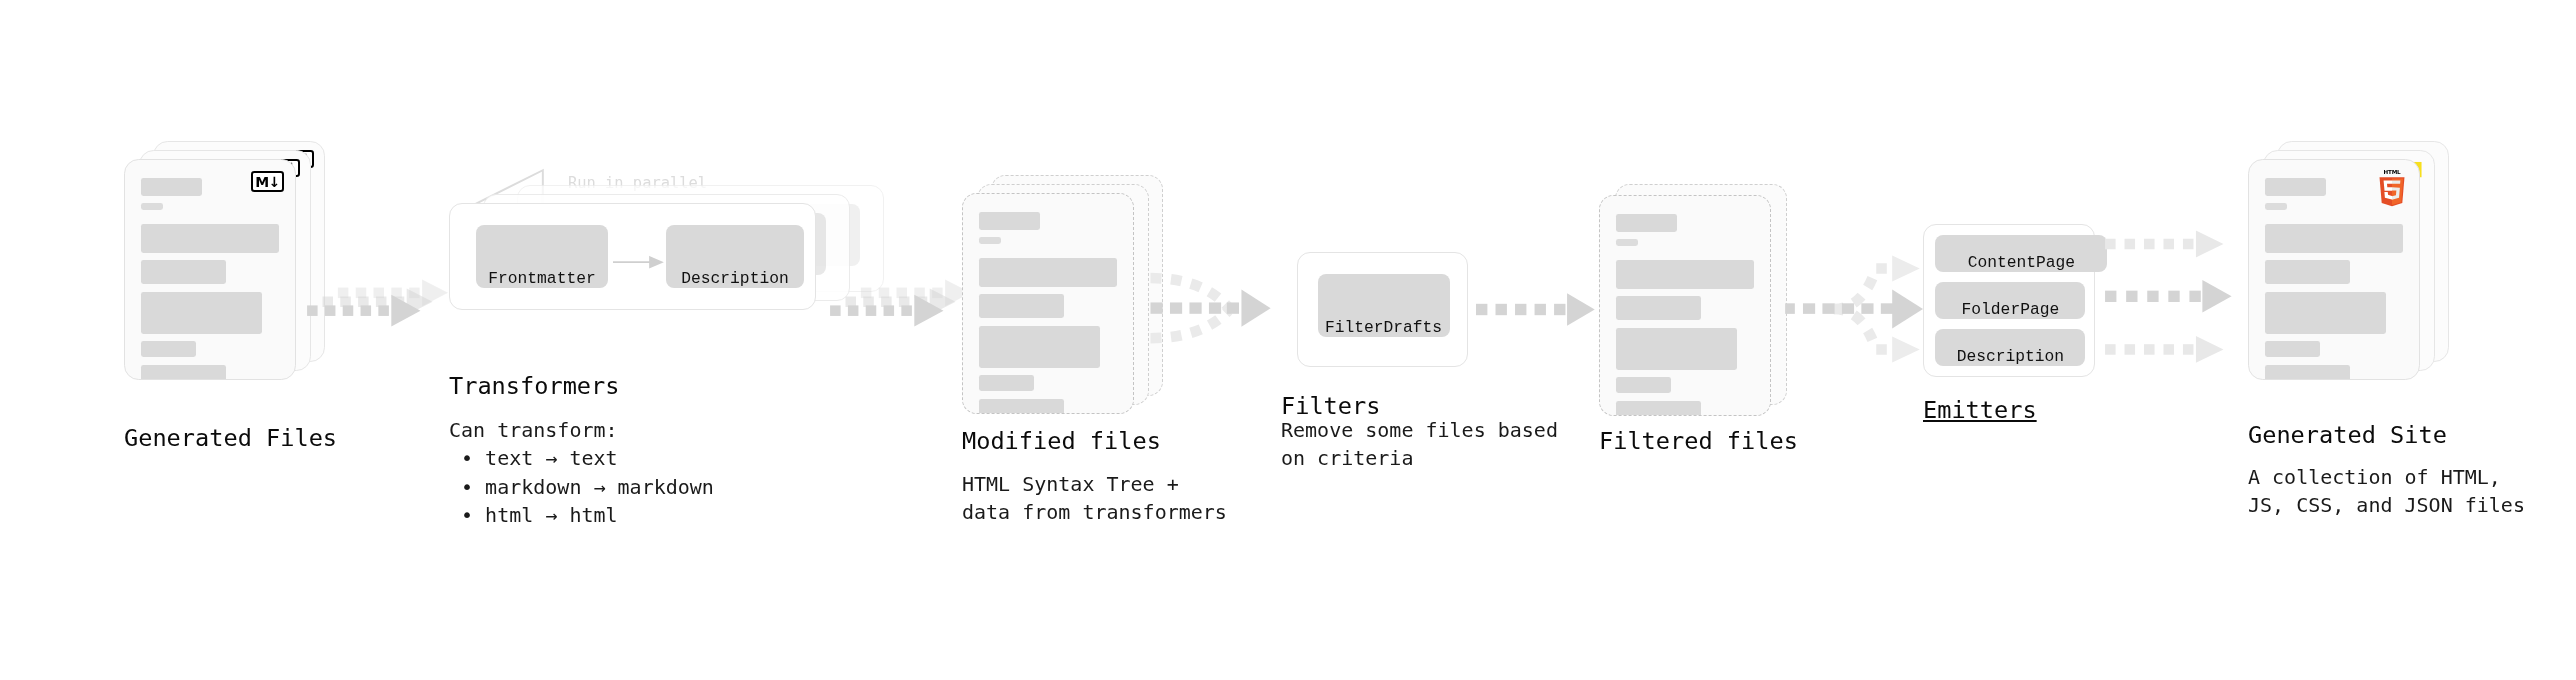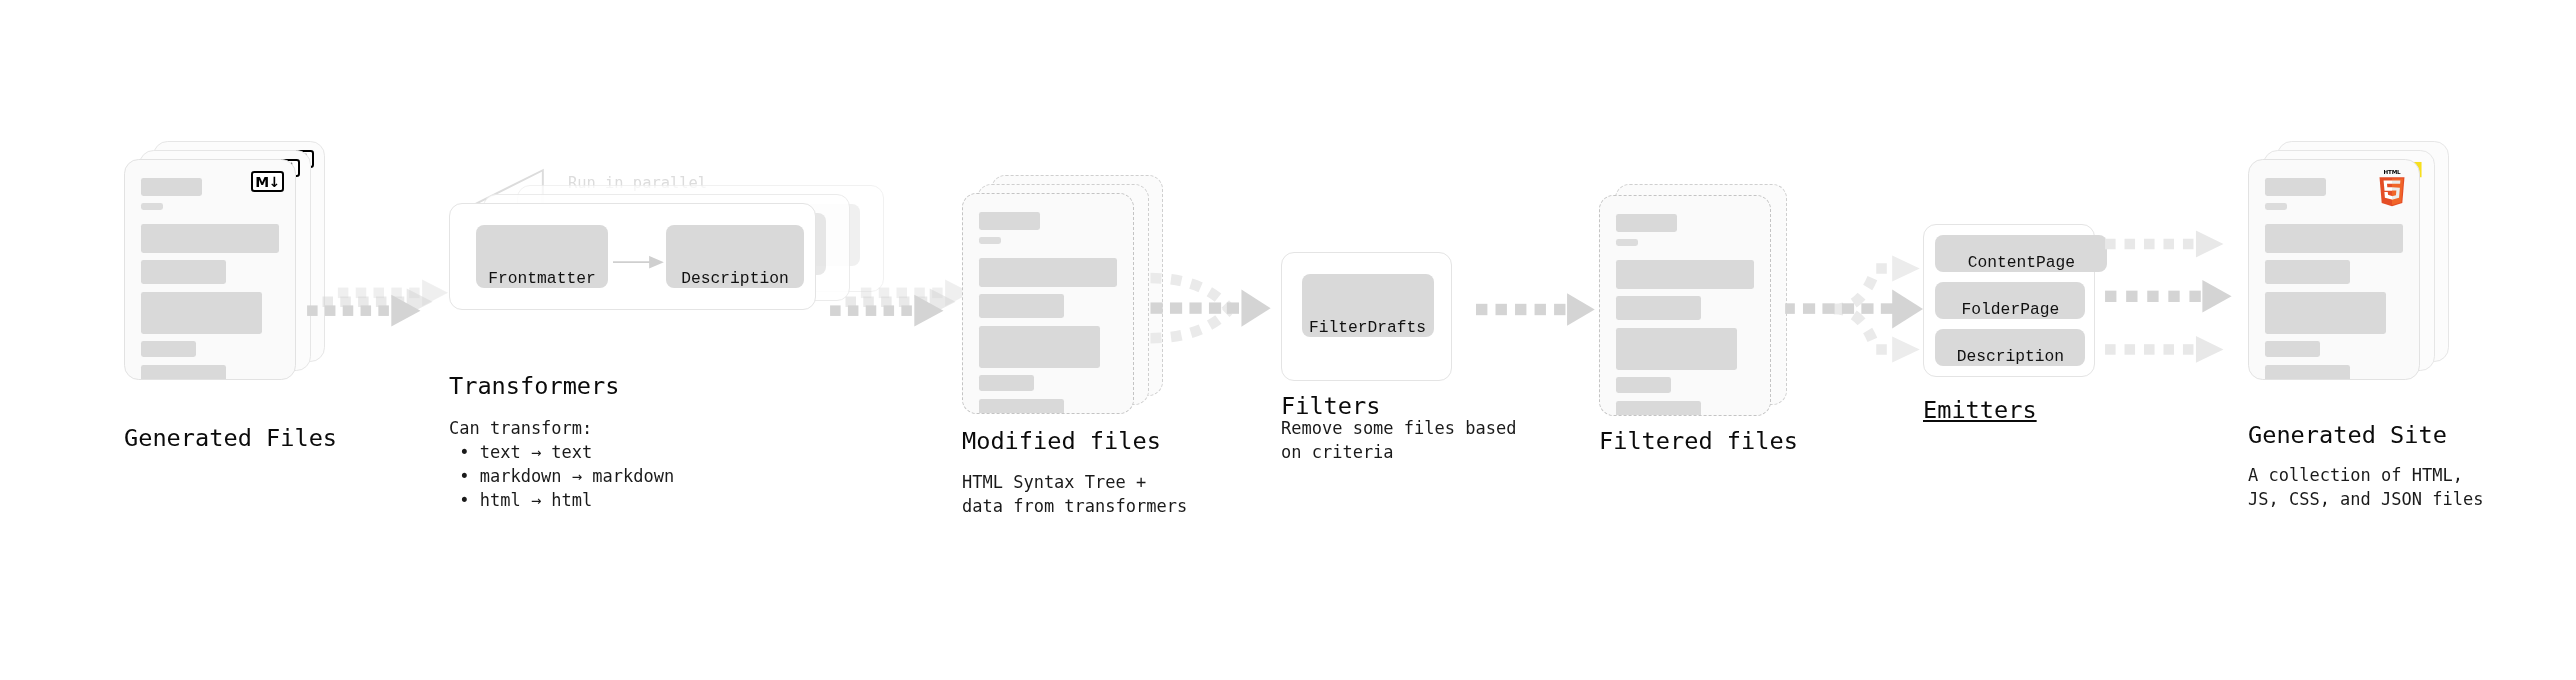--- a/index.html
+++ b/index.html
@@ -86,21 +86,21 @@
   
   .title {
     position: absolute;
     font-size: 23.6px;
     color: #0b0b0b;
     white-space: nowrap;
     letter-spacing: 0px;
   }
   .desc {
     position: absolute;
-    font-size: 17px;
+    font-size: 20px;
     line-height: 1.42;
     color: #1a1a1a;
     white-space: pre;
   }
   .parallel-label {
     position: absolute;
     font-size: 15.4px;
     color: #dcdcdc;
     white-space: nowrap;
   }
@@ -280,21 +280,21 @@
         <rect x="32" y="52" width="15" height="14"></rect>
         <rect x="56" y="52" width="15" height="14"></rect>
         <rect x="80" y="52" width="15" height="14"></rect>
         <rect x="102" y="52" width="15" height="14"></rect>
         <polygon points="120,36 156,59 120,82"></polygon>
       </g>
     </svg>
   </div>
 
   <div class="node" style="left:1281px; top:252px;">
-    <div class="group" style="left:0; top:0; width:171px; height:129px;padding-left:36px;">
+    <div class="group" style="left:16px; top:0; width:171px; height:115px;padding-left:36px;">
       <div class="pill" style="left:19.5px; top:21px; width:132px; height:63px;">
         <span>FilterDrafts</span>
       </div>
     </div>
   </div>
   <div class="title" style="left:1281px; top:392px;">Filters</div>
   <div class="desc" style="left:1281px; top:416px;">Remove some files based
 on criteria</div>
 
   <div class="node" style="left:1476px; top:289px;">

